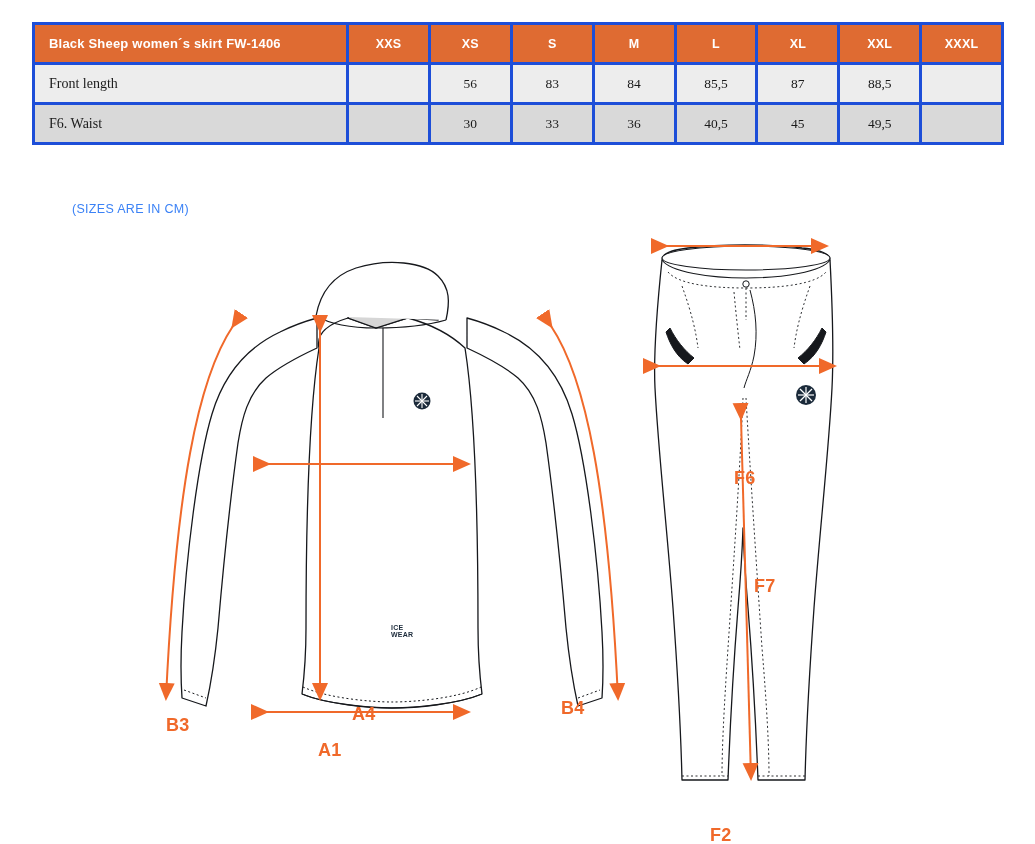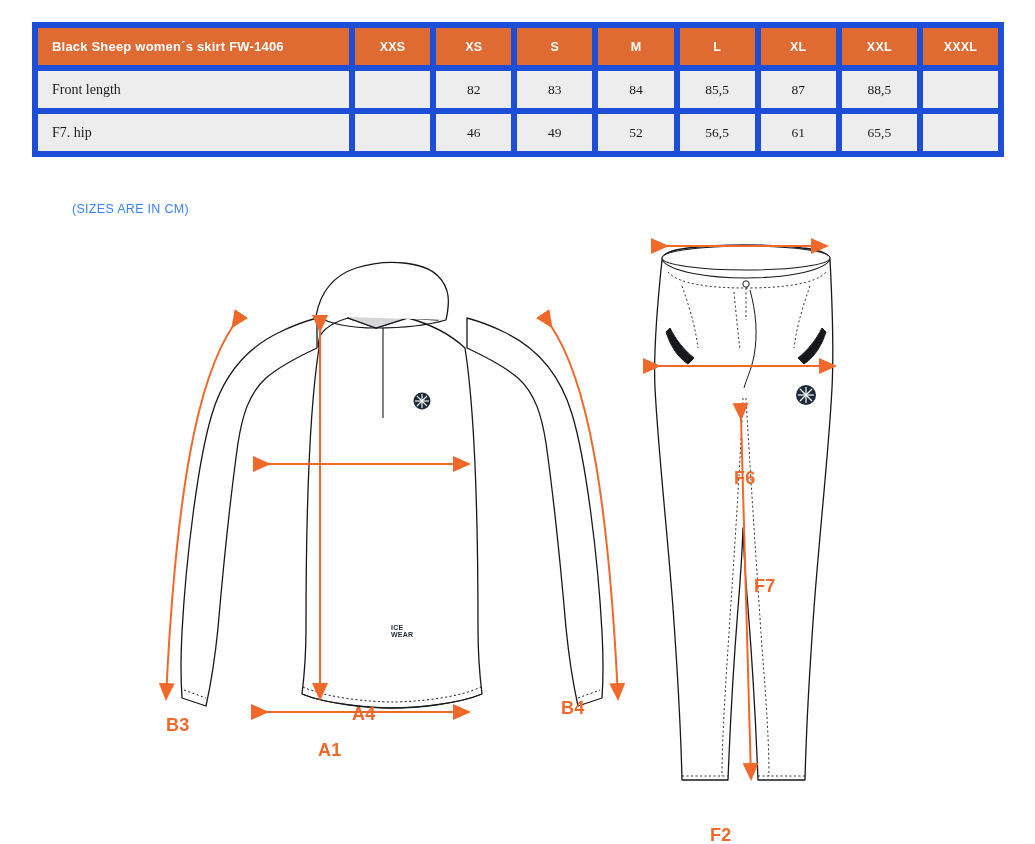--- a/index.html
+++ b/index.html
@@ -24,21 +24,21 @@
   
   .size-table {
     position: absolute;
     left: 32px;
     top: 22px;
     width: 972px;
     border-collapse: collapse;
     table-layout: fixed;
   }
   .size-table th, .size-table td {
-    border: 6px solid #1d4ed8;
+    border: 3px solid #1d4ed8;
     padding: 0;
     height: 37px;
     vertical-align: middle;
   }
   .size-table thead th {
     background: #df6b32;
     color: #ffffff;
     font-size: 12.5px;
     font-weight: bold;
     text-align: center;
@@ -136,37 +136,37 @@
         <th>L</th>
         <th>XL</th>
         <th>XXL</th>
         <th>XXXL</th>
       </tr>
     </thead>
     <tbody>
       <tr class="alt">
         <td class="row-label">Front length</td>
         <td></td>
-        <td>82</td>
+        <td>56</td>
         <td>83</td>
         <td>84</td>
         <td>85,5</td>
         <td>87</td>
         <td>88,5</td>
         <td></td>
       </tr>
-      <tr class="alt">
-        <td class="row-label">F7. hip</td>
+      <tr>
+        <td class="row-label">F6. Waist</td>
         <td></td>
-        <td>46</td>
-        <td>49</td>
-        <td>52</td>
-        <td>56,5</td>
-        <td>61</td>
-        <td>65,5</td>
+        <td>30</td>
+        <td>33</td>
+        <td>36</td>
+        <td>40,5</td>
+        <td>45</td>
+        <td>49,5</td>
         <td></td>
       </tr>
     </tbody>
   </table>
 
   <div class="units-note">(SIZES ARE IN CM)</div>
 
   <div class="figure-area">
 
     <svg class="fig fig-top" width="520" height="560" viewBox="0 0 520 560" xmlns="http://www.w3.org/2000/svg">

